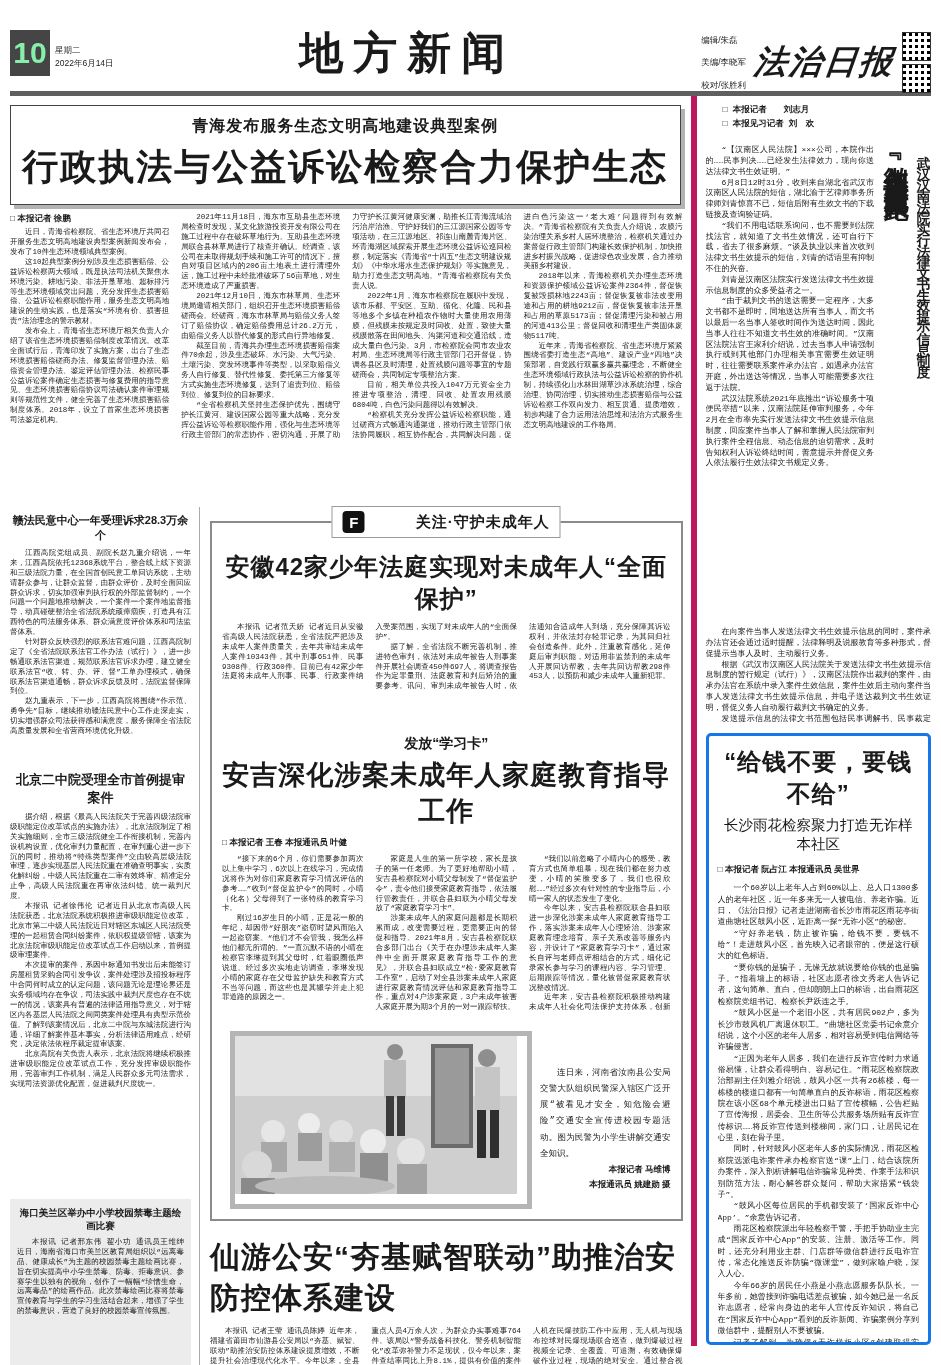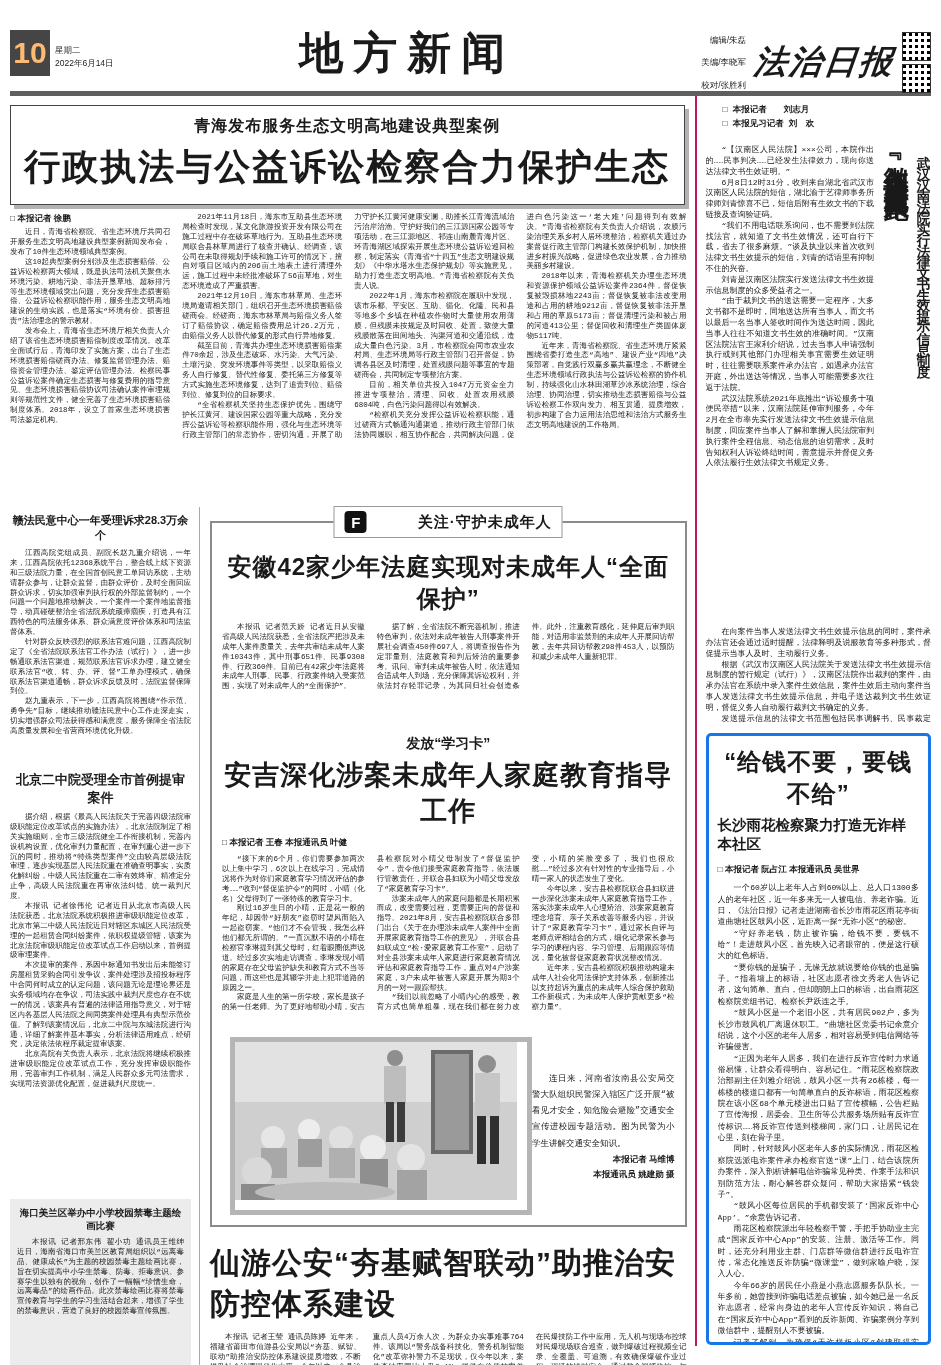--- a/index.html
+++ b/index.html
@@ -1,33 +1,33 @@
 <!DOCTYPE html>
 <html><head>
 <meta charset="utf-8">
 <style>
   html,body{margin:0;padding:0;background:#fff;}
   body{width:941px;height:1365px;overflow:hidden;font-family:"Liberation Sans",sans-serif;color:#1a1a1a;position:relative;}
   .page{width:941px;height:1365px;box-sizing:border-box;padding:0 10px;}
   
   .hdr{display:flex;align-items:flex-start;justify-content:space-between;padding-top:14px;height:96px;box-sizing:border-box;border-bottom:5px solid #5f5f5f;}
   .hdr-left{display:flex;align-items:flex-start;gap:5px;padding-top:16px;}
-  .pageno{background:#454545;color:#fdba74;font-size:30px;font-weight:bold;width:40px;height:46px;display:flex;align-items:center;justify-content:center;}
+  .pageno{background:#454545;color:#86efac;font-size:30px;font-weight:bold;width:40px;height:46px;display:flex;align-items:center;justify-content:center;}
   .datecol{font-size:8.5px;color:#222;line-height:1.5;padding-top:14px;}
   .secname{font-size:44px;font-weight:900;letter-spacing:10px;padding-top:10px;font-family:"Liberation Sans",sans-serif;}
   .hdr-right{display:flex;align-items:center;gap:8px;padding-top:10px;}
-  .staff{font-size:8.5px;text-align:right;line-height:1.7;color:#222;}
+  .staff{font-size:8.5px;line-height:1.7;color:#222;}
   .masthead{font-family:"DejaVu Serif",serif;font-style:italic;font-weight:bold;font-size:33px;letter-spacing:2px;transform:skewX(-6deg);}
   .qrs{display:flex;flex-direction:column;gap:3px;}
   .qr{width:27px;height:27px;border:1px solid #333;background:
       repeating-linear-gradient(0deg,#000 0 3px,#fff 3px 6px),
       repeating-linear-gradient(90deg,#000 0 3px,#fff 3px 6px);background-blend-mode:screen;}
   
   .cols{display:flex;height:1250px;}
-  .main-col{width:694px;box-sizing:border-box;padding-right:8px;border-right:2px solid #be185d;}
+  .main-col{width:694px;box-sizing:border-box;padding-right:8px;border-right:6px solid #be185d;}
   .right-col{width:237px;box-sizing:border-box;padding-left:9px;}
   
   .lead-box{border:1px solid #444;box-shadow:4px 4px 0 #b3b3b3;margin:9px 2px 8px 0;padding:10px 6px 12px;text-align:center;}
   .kicker{font-size:16px;font-weight:bold;letter-spacing:1px;}
   .lead-headline{font-size:36px;font-weight:900;letter-spacing:2px;margin-top:6px;}
   .byline{font-size:8.5px;font-weight:bold;margin:0 0 4px;text-indent:0;}
   .bodytext{font-size:7.5px;line-height:1.32;text-align:justify;}
   .para{margin:0;text-indent:2em;text-align:justify;font-family:Liberation Mono, monospace;}
   .lead-body{column-count:4;column-gap:12px;height:284px;overflow:hidden;}
   
@@ -47,40 +47,40 @@
   .badge-text{font-size:15px;font-weight:bold;letter-spacing:1px;margin-left:45px;}
   .tri{position:absolute;top:-6px;width:0;height:0;border-style:solid;}
   .tri-l{left:128px;border-width:0 10px 6px 0;border-color:transparent #111 transparent transparent;}
   .tri-r{right:128px;border-width:6px 10px 0 0;border-color:#111 transparent transparent transparent;}
   .anhui-head{font-size:24px;font-weight:900;text-align:center;letter-spacing:1px;margin:8px 0 8px;}
   .anhui-body{column-count:3;column-gap:12px;height:98px;overflow:hidden;}
   .anji-kicker{font-size:14px;font-weight:bold;text-align:center;margin-top:14px;}
   .anji-head{font-size:27px;font-weight:900;text-align:center;letter-spacing:1px;margin:4px 0 8px;}
   .anji-byline{font-size:8.5px;font-weight:bold;margin:2px 0 6px;}
   .anji-body{column-count:3;column-gap:12px;height:168px;overflow:hidden;}
-  .photo-row{display:flex;margin-top:14px;padding-left:8px;}
+  .photo-row{display:flex;gap:8px;margin-top:8px;padding-left:8px;}
   .photo-frame{border:5px solid #b5b5b5;width:292px;height:168px;flex:none;}
   .photo-frame svg{display:block;}
   .caption{flex:1;font-family:"DejaVu Serif",serif;font-size:8.5px;line-height:1.9;text-align:justify;padding-top:34px;}
   .caption .para{text-indent:2em;}
   .credit{font-weight:bold;text-align:right;font-family:"Liberation Sans",sans-serif;line-height:1.8;}
   
   .xianyou-head{font-size:30px;font-weight:900;text-align:left;letter-spacing:1px;margin:16px 0 8px;}
   .xianyou-body{column-count:3;column-gap:12px;height:136px;overflow:hidden;}
   
   .wh-bylines{font-size:8.5px;font-weight:bold;line-height:1.6;margin-top:8px;}
   .wh-top{display:flex;margin-top:14px;height:478px;overflow:hidden;}
   .wh-narrow{flex:1;font-size:8px;line-height:1.35;}
   .v-main{writing-mode:vertical-rl;font-size:25px;font-weight:900;letter-spacing:2px;height:470px;margin:0 4px 0 8px;line-height:1.15;}
   .v-kicker{writing-mode:vertical-rl;font-size:13.5px;font-weight:bold;height:474px;letter-spacing:11px;line-height:1.2;}
   .wh-bottom{font-size:8px;line-height:1.35;height:96px;overflow:hidden;margin-top:4px;}
   
   .blue-box{border:3px solid #1677e8;border-radius:5px;margin-top:10px;padding:10px 9px;height:612px;box-sizing:border-box;overflow:hidden;}
   .af-head{font-size:24px;font-weight:900;text-align:center;letter-spacing:1px;}
-  .af-sub{font-size:14.5px;font-weight:bold;margin-top:6px;}
+  .af-sub{font-size:14.5px;font-weight:normal;text-align:center;margin-top:6px;}
   .af-byline{font-size:8.5px;font-weight:bold;margin:10px 0 6px;}
   .af-body{font-size:8px;line-height:1.42;height:500px;overflow:hidden;}
 </style>
 </head>
 <body>
 
 <div class="page">
 
   <div class="hdr">
     <div class="hdr-left">

